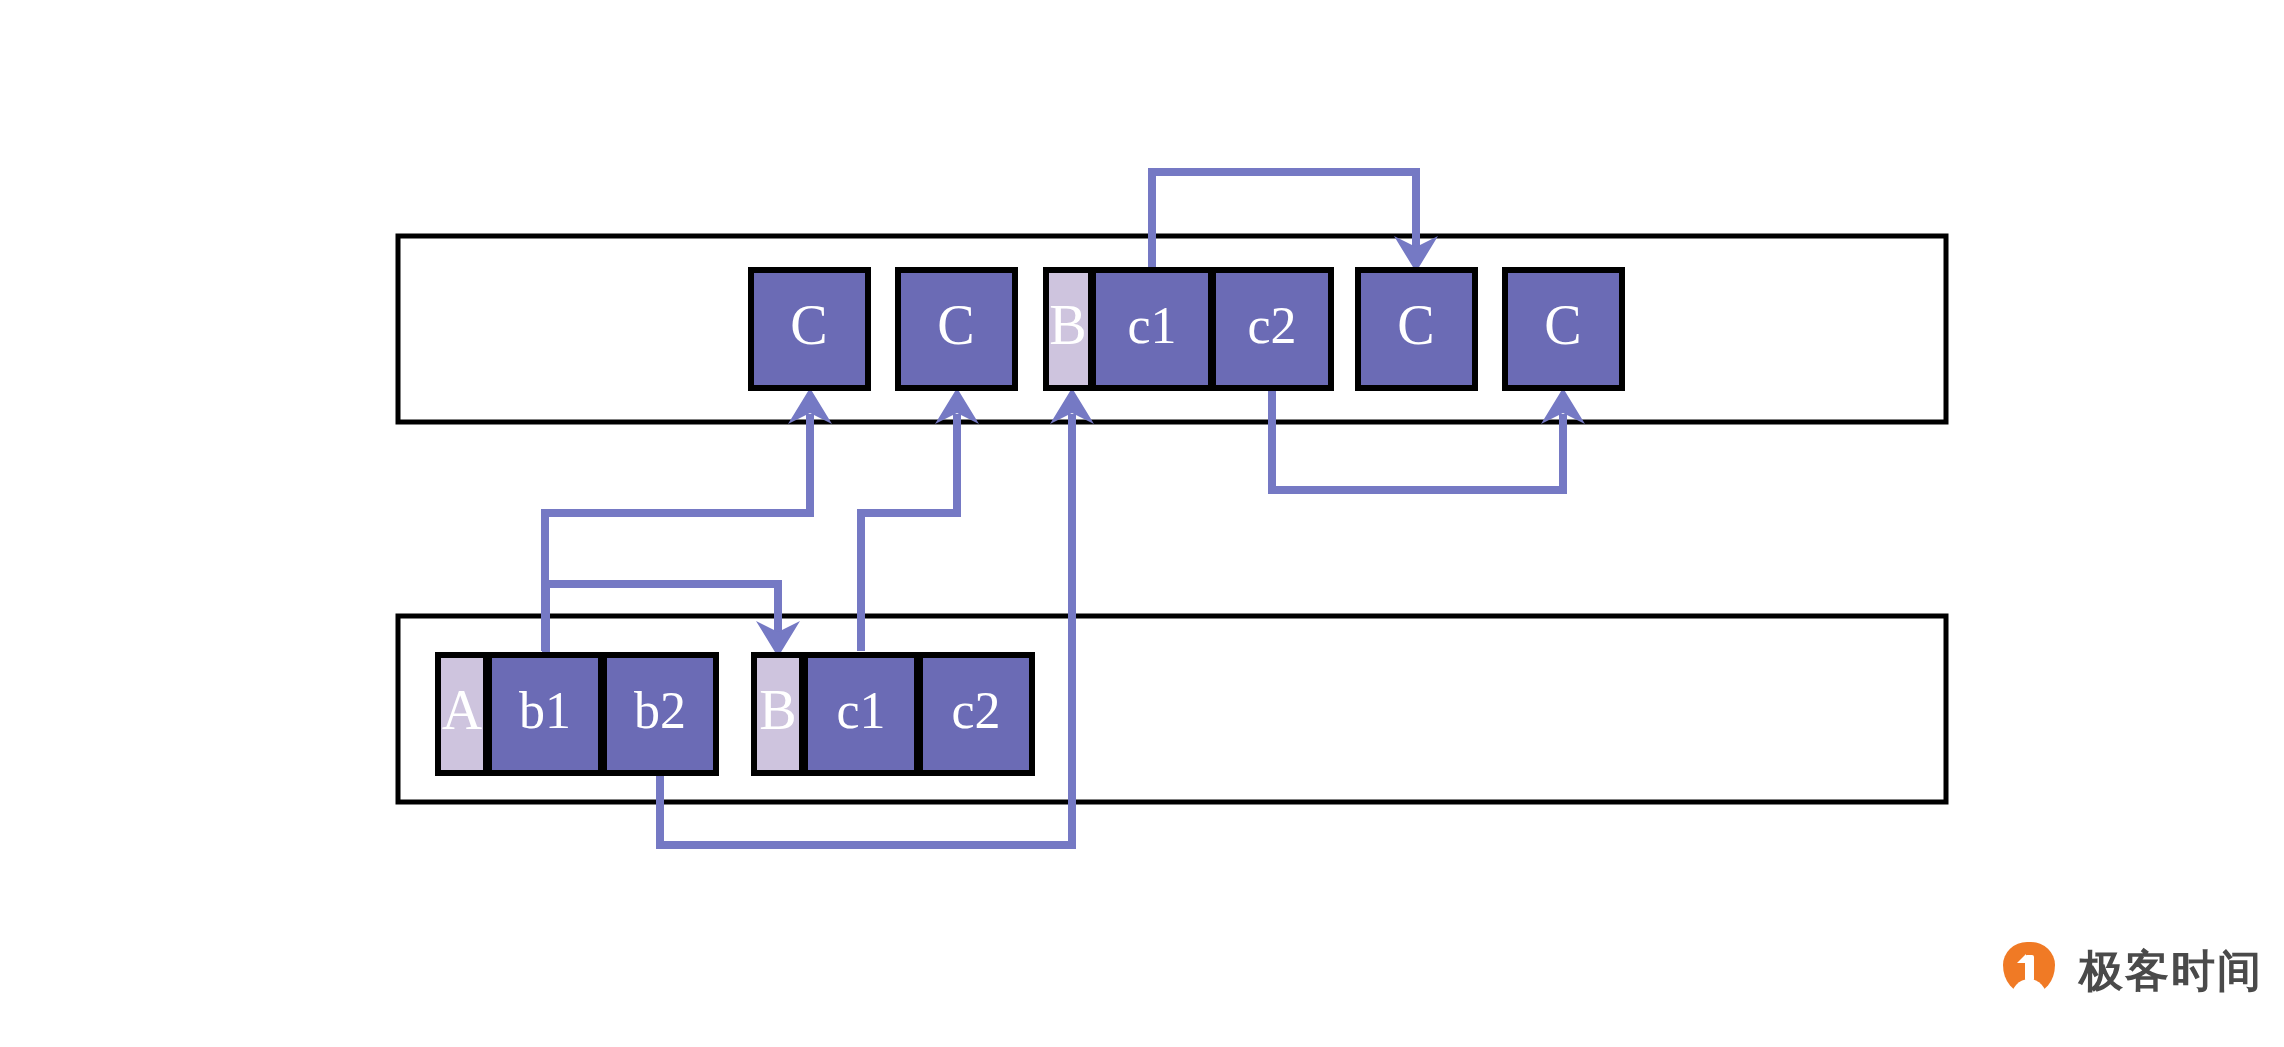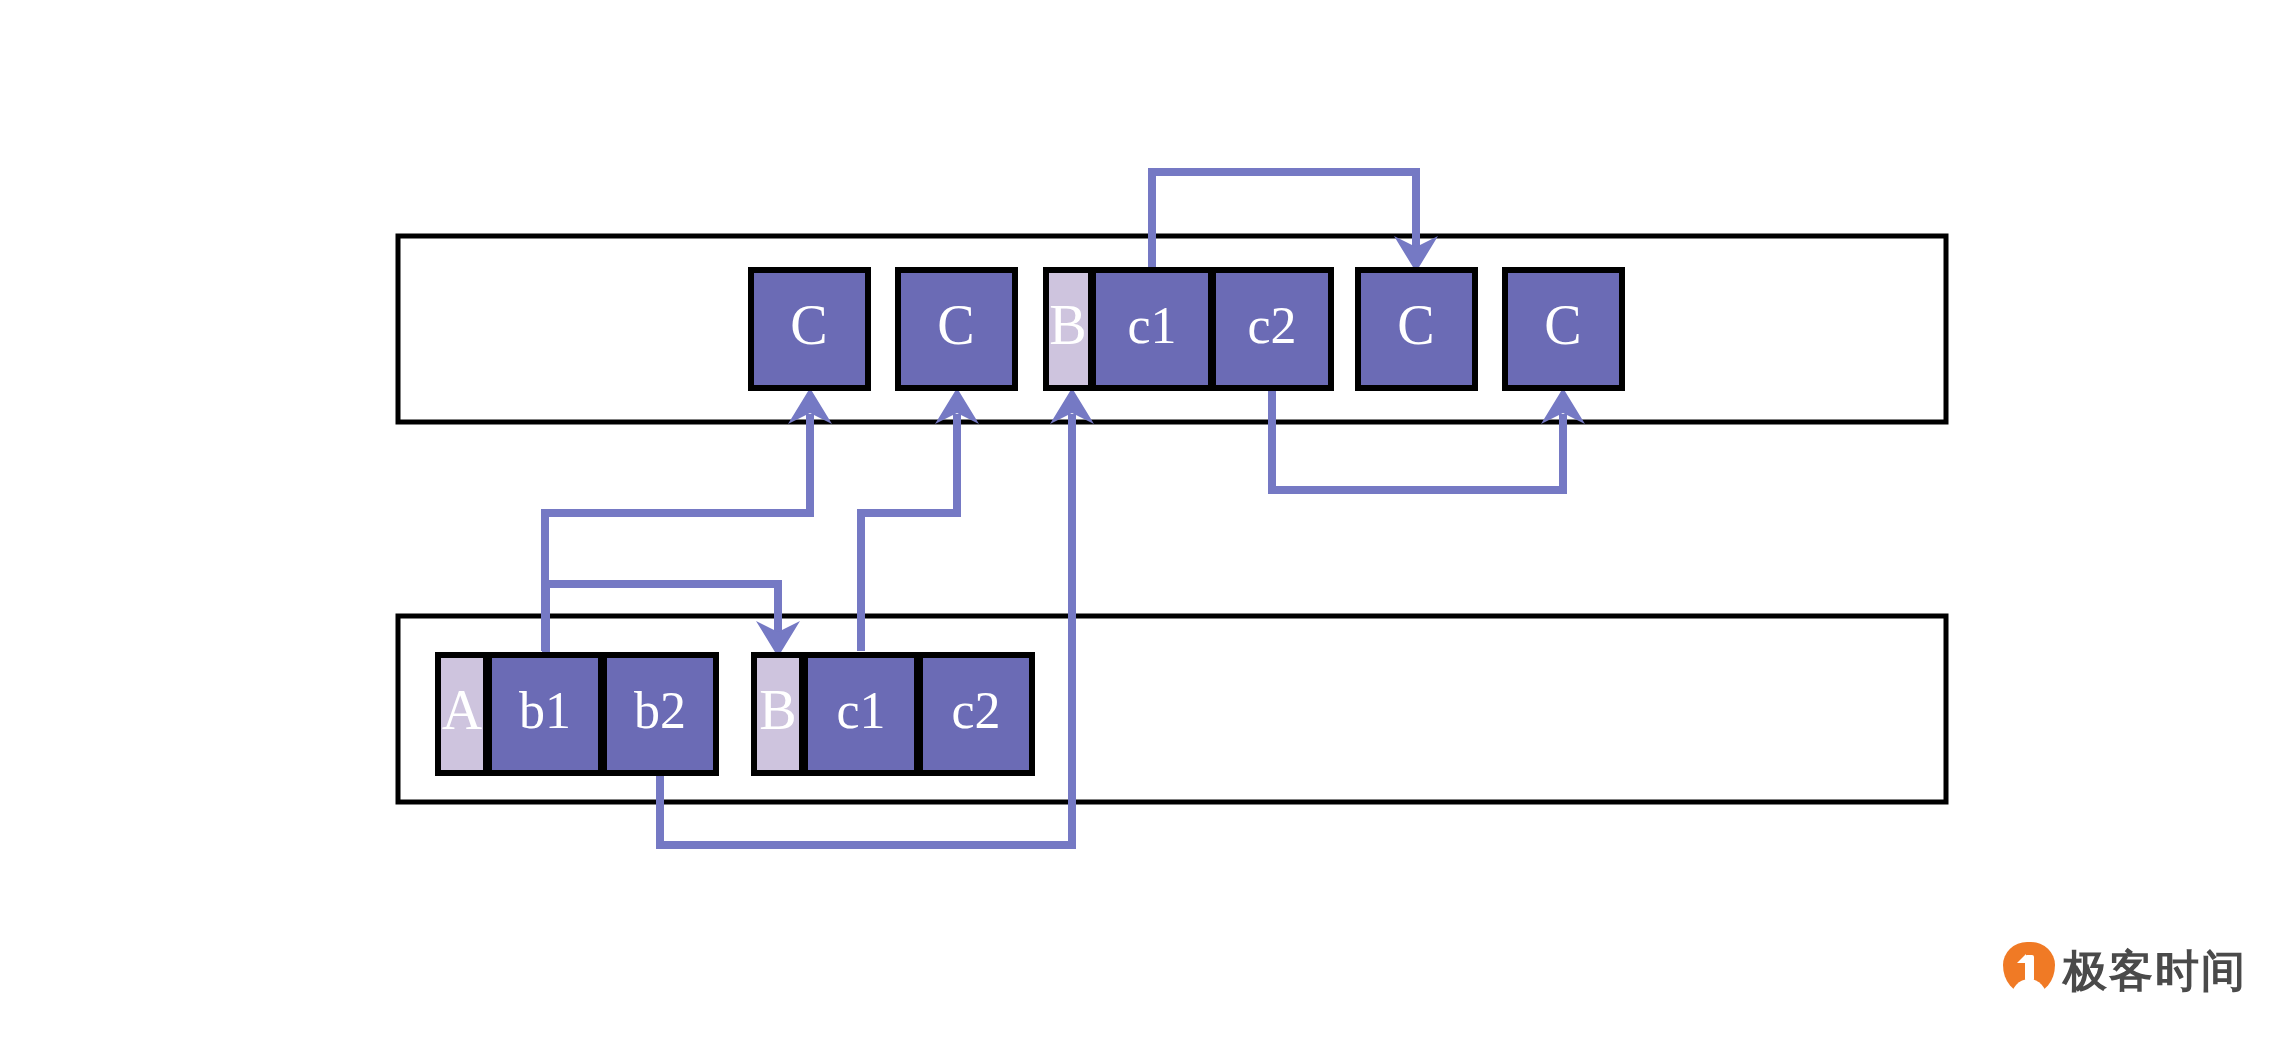--- a/index.html
+++ b/index.html
@@ -60,21 +60,21 @@
     stroke-linejoin: miter;
   }
   .conn-head {
     fill: #7579C4;
   }
   
   #logo {
     position: absolute;
     display: flex;
     align-items: center;
-    gap: 8px;
+    gap: 24px;
   }
   #logo-mark {
     position: relative;
     width: 52px;
     height: 58px;
   }
   #logo-mark .drop {
     position: absolute;
     left: 0;
     top: 0;

